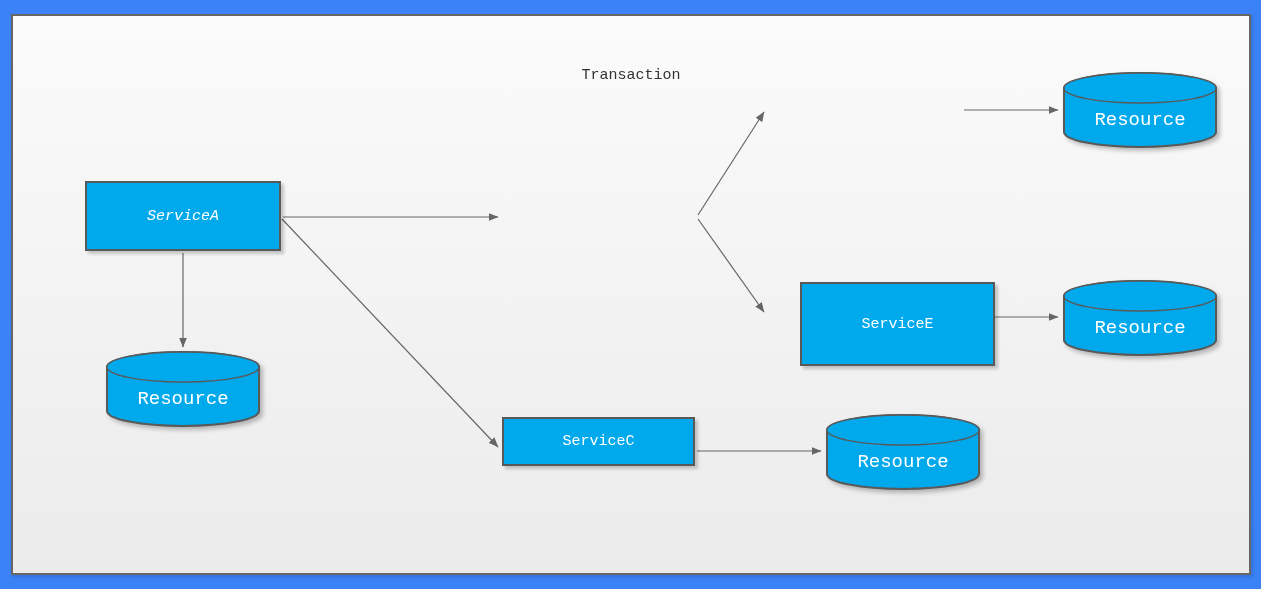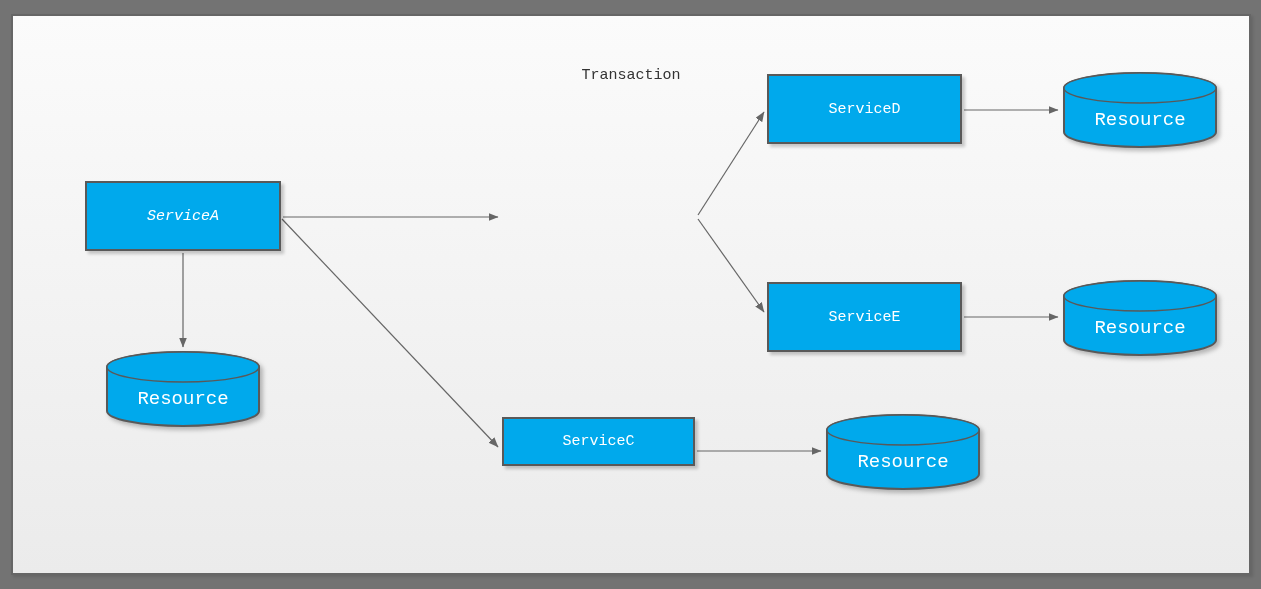--- a/index.html
+++ b/index.html
@@ -11,21 +11,21 @@
     --canvas-border:#666666;
     --canvas-top:#fbfbfb;
     --canvas-bottom:#ebebeb;
   }
   *{margin:0;padding:0;box-sizing:border-box;}
   html,body{background:#ffffff;}
   body{font-family:"Liberation Mono","DejaVu Sans Mono",monospace;}
   .page{
     position:relative;
     width:1261px;height:589px;
-    background:#737373;
+    background:#3b82f6;
     overflow:hidden;
   }
   .canvas{
     position:absolute;
     left:11px;top:14px;
     width:1240px;height:561px;
     border:2px solid var(--canvas-border);
     background:linear-gradient(180deg,var(--canvas-top) 0%,var(--canvas-bottom) 100%);
     box-shadow:2px 2px 3px rgba(0,0,0,0.12);
   }
@@ -95,24 +95,21 @@
     <line class="connector" x1="698" y1="215" x2="764" y2="112" marker-end="url(#arrow)"></line>
     <line class="connector" x1="698" y1="219" x2="764" y2="312" marker-end="url(#arrow)"></line>
     <line class="connector" x1="964" y1="110" x2="1058" y2="110" marker-end="url(#arrow)"></line>
     <line class="connector" x1="964" y1="317" x2="1058" y2="317" marker-end="url(#arrow)"></line>
     <line class="connector" x1="697" y1="451" x2="821" y2="451" marker-end="url(#arrow)"></line>
   </svg>
 
   <div class="box-node" style="left:85px;top:181px;width:196px;height:70px;font-style:italic;">
     <span>ServiceA</span>
   </div>
-  <div class="box-node" style="left:767px;top:74px;width:195px;height:70px;">
-    <span>ServiceD</span>
-  </div>
-  <div class="box-node" style="left:767px;top:282px;width:195px;height:70px;">
+  <div class="box-node" style="left:800px;top:282px;width:195px;height:84px;">
     <span>ServiceE</span>
   </div>
   <div class="box-node" style="left:502px;top:417px;width:193px;height:49px;">
     <span>ServiceC</span>
   </div>
 
   <div class="cyl-node" style="left:105px;top:350px;">
     <svg width="156" height="78" viewBox="0 0 156 78">
       <path class="cyl-body" d="M2,17 A76,15 0 0 1 154,17 V61 A76,15 0 0 1 2,61 Z"></path>
       <ellipse class="cyl-rim" cx="78" cy="17" rx="76" ry="15"></ellipse>

